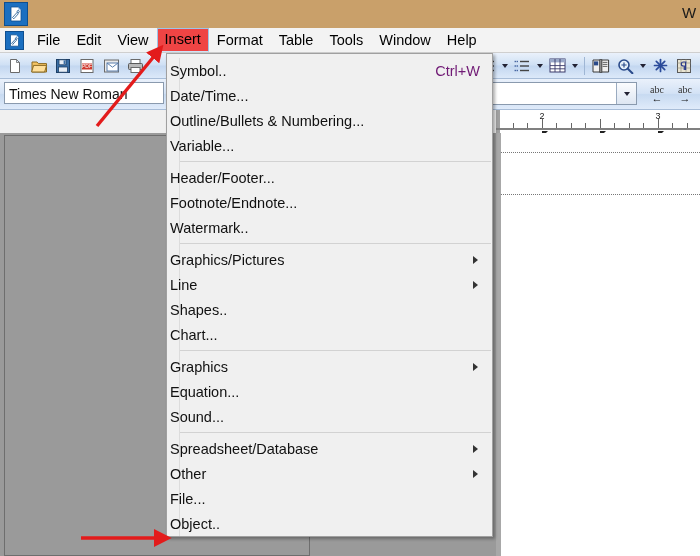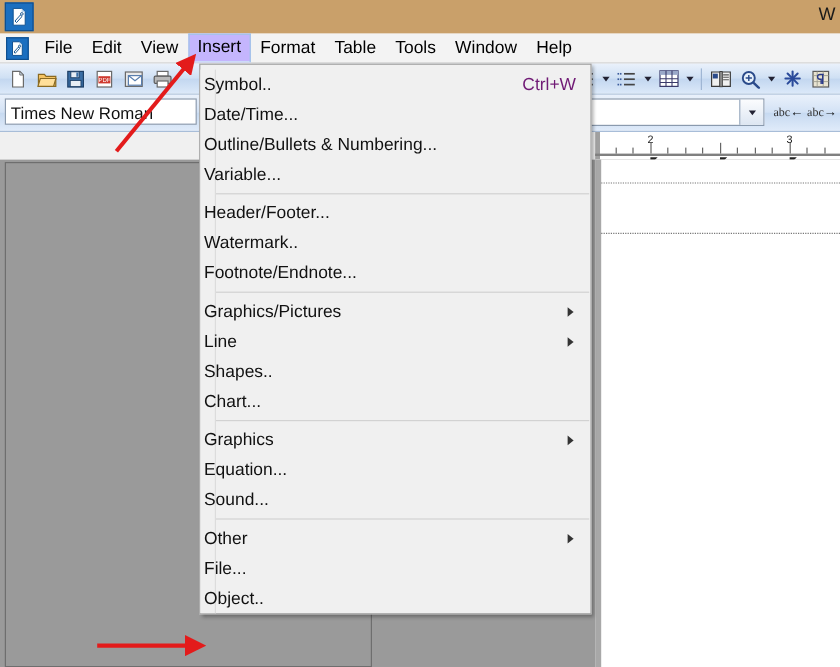--- a/index.html
+++ b/index.html
@@ -73,21 +73,21 @@
   }
   .menu-top {
     font-size: 14.5px;
     color: #000;
     padding: 3px 8px 4px 8px;
     line-height: 16px;
     white-space: nowrap;
     cursor: default;
   }
   .menu-top.active {
-    background: #c4b5fd;
+    background: #ef4444;
     border: 1px solid #9ec4e8;
     border-bottom-color: #cfe4f7;
     padding: 2px 7px 4px 7px;
     position: relative;
     z-index: 30;
   }
 
   
   .toolbar1 {
     position: absolute;
@@ -179,21 +179,21 @@
     display: flex;
     align-items: center;
     justify-content: center;
     box-sizing: border-box;
   }
   .abc-btn {
     position: absolute;
     top: 4px;
     width: 26px; height: 22px;
     display: flex;
-    flex-direction: row;
+    flex-direction: column;
     align-items: center;
     justify-content: center;
     text-align: right;
   }
   .abc-label { font-size: 10px; color: #333; line-height: 9px; font-family: "Liberation Serif", serif;}
   .abc-arrow { font-size: 11px; color: #111; line-height: 9px; }
 
   
   .ruler-strip {
     position: absolute;
@@ -589,24 +589,24 @@
       <div class="dd-item">
         <span class="lbl">Variable...</span>
       </div>
 
       <div class="dd-sep"></div>
 
       <div class="dd-item">
         <span class="lbl">Header/Footer...</span>
       </div>
       <div class="dd-item">
+        <span class="lbl">Footnote/Endnote...</span>
+      </div>
+      <div class="dd-item">
         <span class="lbl">Watermark..</span>
-      </div>
-      <div class="dd-item">
-        <span class="lbl">Footnote/Endnote...</span>
       </div>
 
       <div class="dd-sep"></div>
 
       <div class="dd-item">
         <span class="lbl">Graphics/Pictures</span>
         <span class="subarrow"></span>
       </div>
       <div class="dd-item">
         <span class="lbl">Line</span>
@@ -627,20 +627,24 @@
       </div>
       <div class="dd-item">
         <span class="lbl">Equation...</span>
       </div>
       <div class="dd-item">
         <span class="lbl">Sound...</span>
       </div>
 
       <div class="dd-sep"></div>
 
+      <div class="dd-item">
+        <span class="lbl">Spreadsheet/Database</span>
+        <span class="subarrow"></span>
+      </div>
       <div class="dd-item">
         <span class="lbl">Other</span>
         <span class="subarrow"></span>
       </div>
       <div class="dd-item">
         <span class="lbl">File...</span>
       </div>
       <div class="dd-item">
         <span class="lbl">Object..</span>
       </div>

